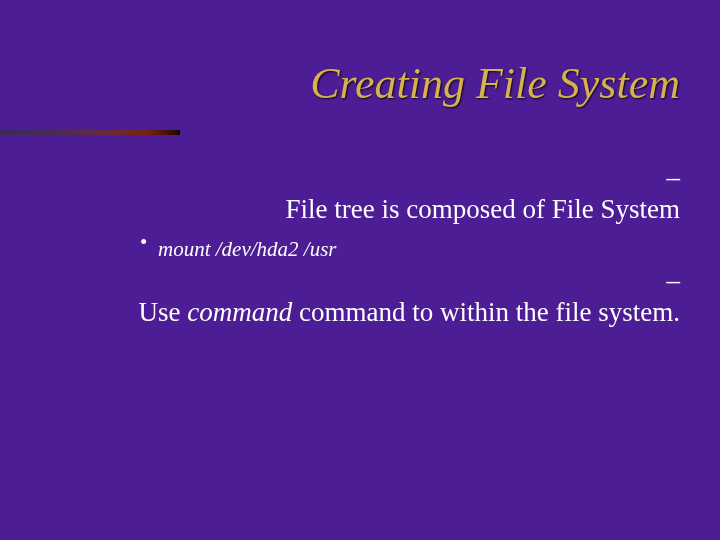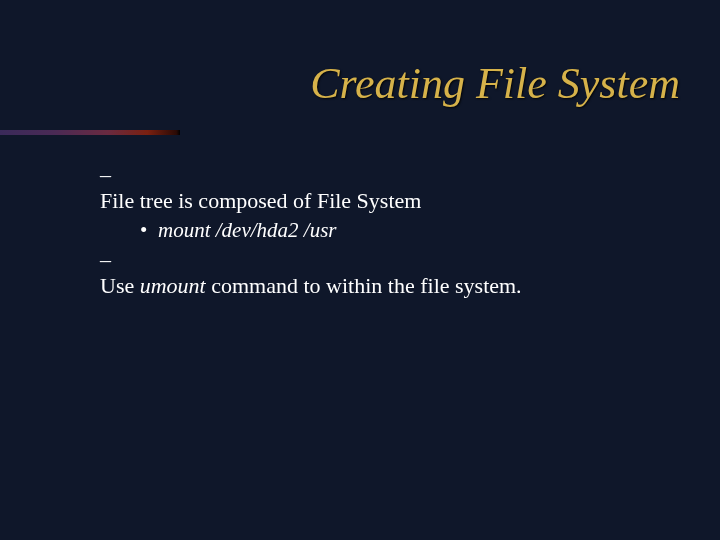--- a/index.html
+++ b/index.html
@@ -8,21 +8,21 @@
     width: 720px;
     height: 540px;
     background: #000;
     font-family: "Times New Roman", Times, serif;
     overflow: hidden;
   }
   .slide {
     position: relative;
     width: 720px;
     height: 540px;
-    background: #0f172a;
+    background: #4c1d95;
     box-sizing: border-box;
   }
   .accent-bar {
     position: absolute;
     top: 130px;
     left: 0;
     width: 180px;
     height: 5px;
     background: linear-gradient(to right,
       #3a2a5a 0%,
@@ -58,21 +58,22 @@
   .lvl1 {
     margin: 0 0 6px 0;
   }
   .lvl1 .bullet {
     display: inline-block;
     width: 22px;
     vertical-align: top;
   }
   .lvl2 {
     margin: 2px 0 2px 40px;
-    font-size: 22px;
+    font-size: 27px;
+    text-align: right;
   }
   .lvl2 .dash {
     display: inline-block;
     width: 22px;
     vertical-align: top;
   }
   .lvl2 .txt {
     display: inline-block;
     width: 560px;
     vertical-align: top;
@@ -83,20 +84,21 @@
   }
   .lvl3 .bullet {
     display: inline-block;
     width: 18px;
     vertical-align: top;
   }
   .lvl3 .txt {
     display: inline-block;
     width: 500px;
     vertical-align: top;
+    margin-top: 7px;
   }
   .ital { font-style: italic; }
 </style>
 </head>
 <body>
 
 <div class="slide">
   <div class="accent-bar"></div>
 
   <div class="title">Creating File System</div>
@@ -107,18 +109,18 @@
     <div class="lvl2">
       <span class="dash">–</span><span class="txt">File tree is composed of File System</span>
     </div>
 
 
     <div class="lvl3">
       <span class="bullet">•</span><span class="txt ital">mount /dev/hda2 /usr</span>
     </div>
 
     <div class="lvl2">
-      <span class="dash">–</span><span class="txt"><span>Use </span><span class="ital">umount</span><span> command to within the file system.</span></span>
+      <span class="dash">–</span><span class="txt"><span>Use </span><span class="ital">command</span><span> command to within the file system.</span></span>
     </div>
 
 
   </div>
 </div>
 
 </body></html>

